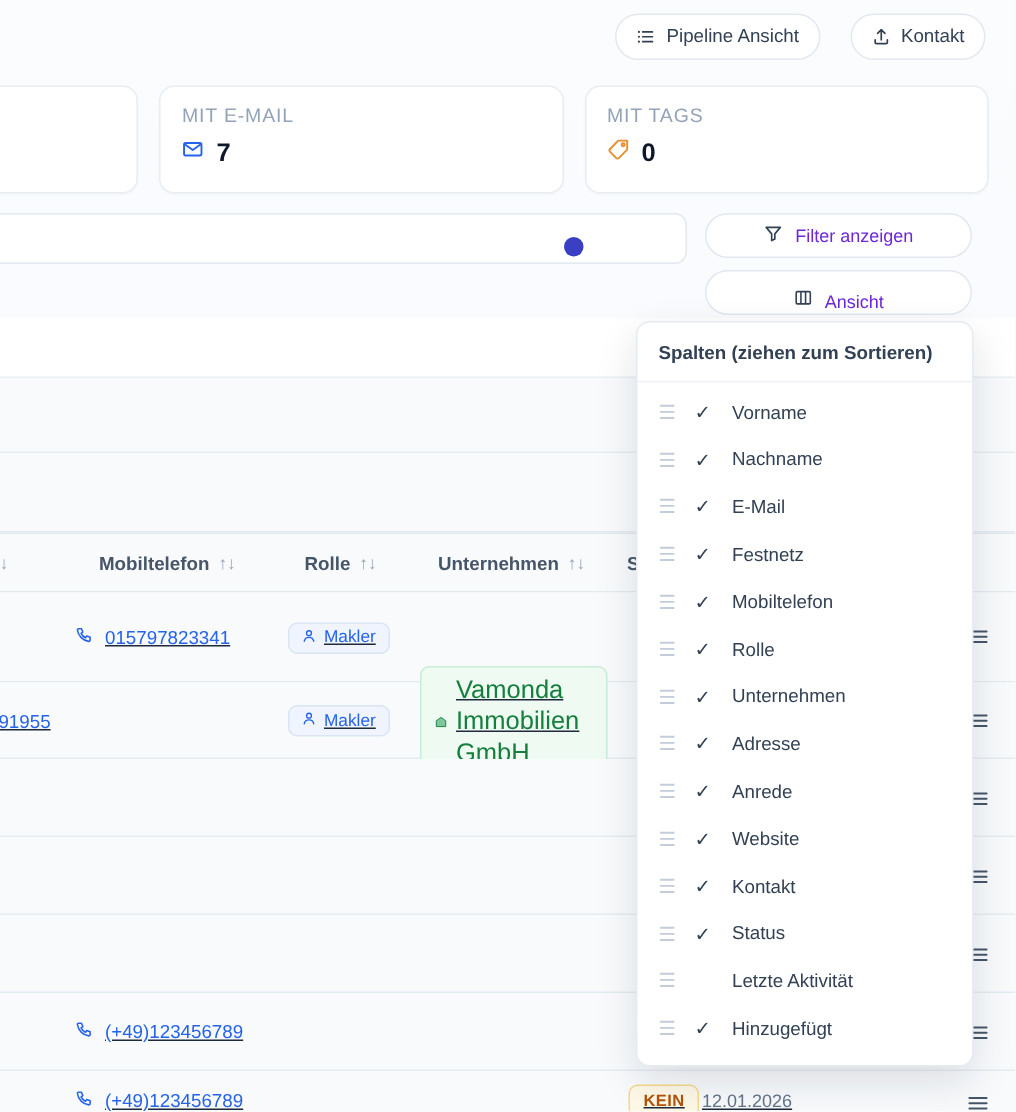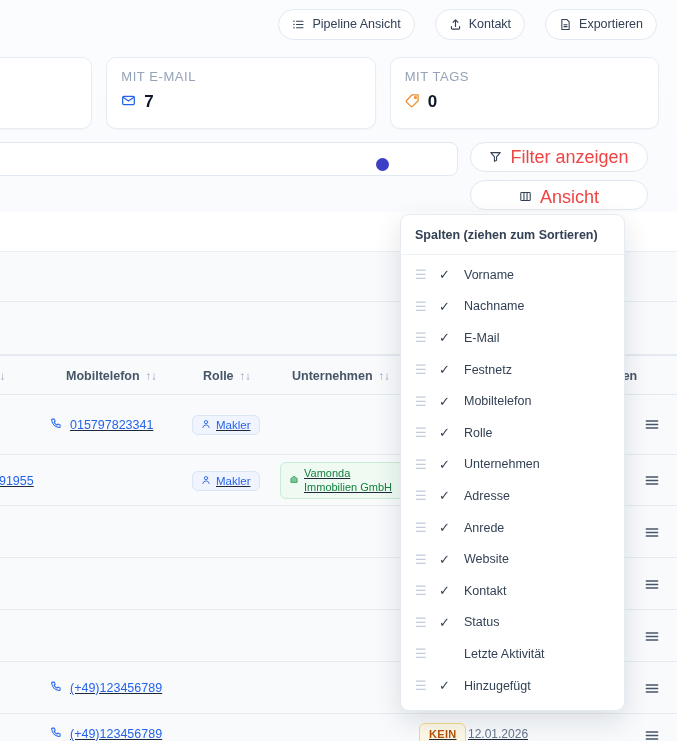--- a/index.html
+++ b/index.html
@@ -123,22 +123,22 @@
     position: absolute;
     right: 29px;
     display: flex;
     align-items: center;
     justify-content: center;
     gap: 8px;
     width: 178px; height: 30px;
     border: 1px solid #e2e8f0;
     border-radius: 16px;
     background: #ffffff;
-    font-size: 18px;
-    color: #ef4444;
+    font-size: 12px;
+    color: #6d28d9;
     cursor: pointer;
   }
   .sidebtn.filter { top: 2px; }
   .sidebtn.view   { top: 40px; align-items: flex-end; }
 
   
   .table-wrap {
     position: absolute;
     top: 212px; left: 0; right: 0; bottom: 0;
     background: #ffffff;
@@ -197,21 +197,21 @@
     padding: 3px 8px;
     font-size: 11.5px;
   }
   .chip-company {
     display: inline-flex; align-items: center; gap: 5px;
     border: 1px solid #c9ecd4;
     background: #effaf3;
     color: #15803d;
     border-radius: 6px;
     padding: 4px 8px;
-    font-size: 11px;
+    font-size: 17px;
     line-height: 1.25;
     max-width: 125px;
   }
   .chip-status {
     display: inline-flex; align-items: center;
     border: 1px solid #f5d98a;
     background: #fef9e7;
     color: #b45309;
     border-radius: 6px;
     padding: 4px 9px;
@@ -223,21 +223,21 @@
   .rowmenu {
     position:absolute;
     right: 18px;
     display:flex; align-items:center;
     cursor:pointer;
   }
 
   
   .dropdown {
     position: absolute;
-    left: 400px; top: 214px;
+    left: 424px; top: 214px;
     width: 225px;
     background: #ffffff;
     border: 1px solid #e6ebf2;
     border-radius: 9px;
     box-shadow: 0 10px 28px rgba(15,23,42,.12);
     z-index: 50;
     overflow: hidden;
   }
   .dd-title {
     font-size: 12.5px;
@@ -284,29 +284,20 @@
 
     <button class="tbtn">
       <span>
         <svg width="13" height="13" viewBox="0 0 16 16" fill="none" stroke="#334155" stroke-width="1.4" stroke-linecap="round" stroke-linejoin="round">
           <path d="M8 10.5V2.5M5 5.2 8 2.2l3 3M3 10.5v2.2a1 1 0 0 0 1 1h8a1 1 0 0 0 1-1v-2.2"></path>
         </svg>
       </span>
       <span>Kontakt</span>
     </button>
 
-    <button class="tbtn">
-      <span>
-        <svg width="13" height="13" viewBox="0 0 16 16" fill="none" stroke="#334155" stroke-width="1.3" stroke-linejoin="round">
-          <path d="M3.5 1.8h6l3 3v9.4h-9z"></path>
-            <path d="M5.6 8.3h4.8M5.6 10.6h4.8"></path>
-        </svg>
-      </span>
-      <span>Exportieren</span>
-    </button>
 
 
   </div>
 
   <div class="stats">
 
     <div class="stat-card clipped-left">
       <div class="stat-label"></div>
       <div class="stat-value-row">
         <span class="stat-num"></span>

